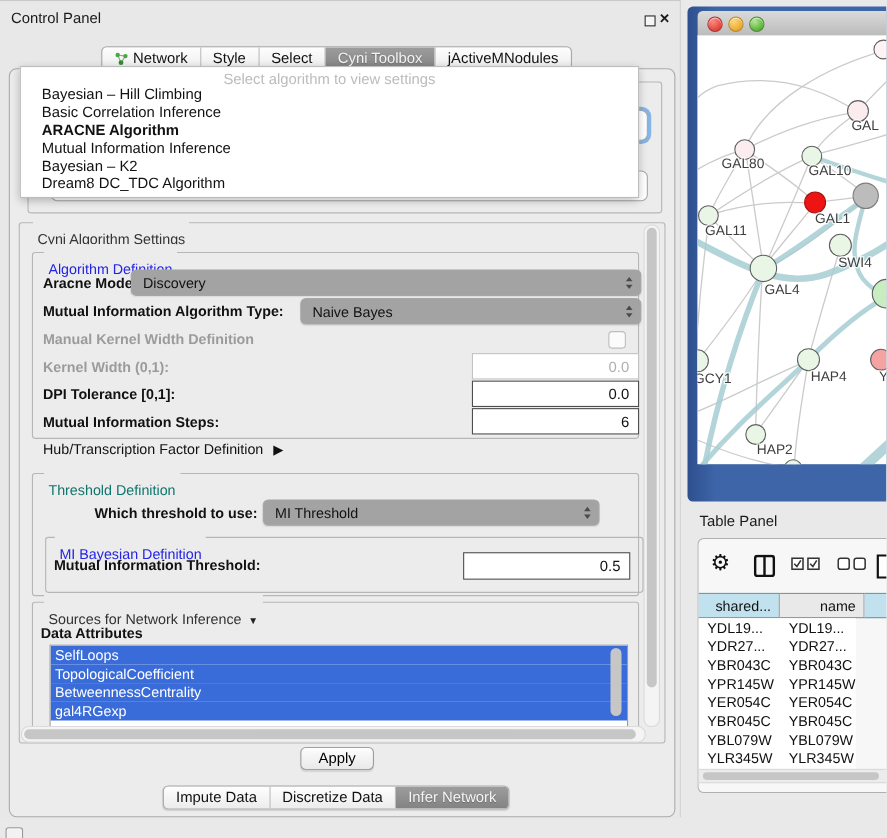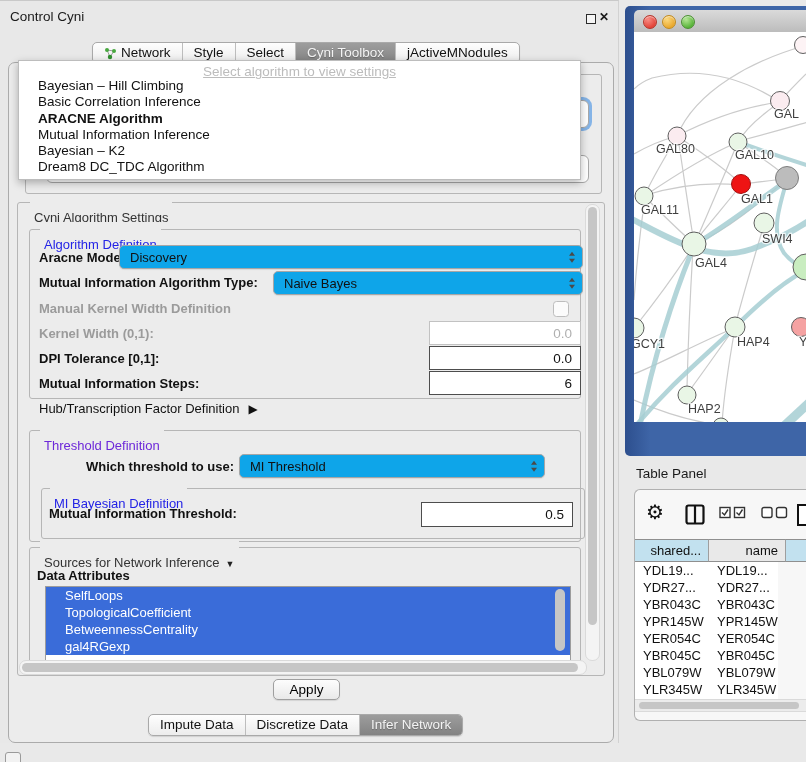--- a/index.html
+++ b/index.html
@@ -20,55 +20,55 @@
   .tab:last-child{border-right:none;}
   .tab.sel{background:linear-gradient(#9d9d9d,#838383);color:#f4f4f4;text-shadow:0 1px 1px rgba(0,0,0,.25);}
 
   .cp-body{position:absolute;left:8px;top:61px;width:604px;height:679px;background:#ececec;
            border:1px solid #ababab;border-radius:7px;}
 
   
   .grp{position:absolute;border:1px solid #b6b6b6;border-radius:3px;}
   .gtitle{position:absolute;top:-8px;font-size:13px;background:#ececec;padding:15px 4px;white-space:nowrap;}
   .t-blue{color:#2323e6;}
-  .t-green{color:#6d28d9;}
+  .t-green{color:#0f766e;}
   .t-plain{color:#333;}
 
   .lbl{position:absolute;font-size:13px;font-weight:bold;white-space:nowrap;color:#111;}
   .lbl.gray{color:#9b9b9b;text-align:center;}
 
-  .combo{position:absolute;background:#0ea5e9;border:1px solid #a6a6a6;border-radius:5px;
+  .combo{position:absolute;background:#a3a3a3;border:1px solid #a6a6a6;border-radius:5px;
          font-size:13px;display:flex;align-items:center;padding-left:10px;
          box-shadow:0 1px 1px rgba(0,0,0,.08);}
   .combo .arr{position:absolute;right:7px;top:50%;transform:translateY(-50%);}
   .arr i{display:block;width:0;height:0;border-left:3.5px solid transparent;border-right:3.5px solid transparent;}
   .arr i.up{border-bottom:4.5px solid #4a4a4a;margin-bottom:2.5px;}
   .arr i.dn{border-top:4.5px solid #4a4a4a;}
 
   .field{position:absolute;background:#fff;border:1.5px solid #4d4d4d;font-size:13.5px;
          display:flex;align-items:center;justify-content:flex-end;padding-right:8px;}
   .field.dis{border:1px solid #c2c2c2;color:#b0b0b0;}
 
   .chk{position:absolute;width:14px;height:14px;border:1px solid #bdbdbd;border-radius:3.5px;background:#fbfbfb;}
 
   
   .popup{position:absolute;left:9px;top:-3px;width:561px;height:118px;background:#fff;
          border:1px solid #bdbdbd;box-shadow:0 3px 8px rgba(0,0,0,.28);z-index:30;}
-  .pholder{position:absolute;left:0;top:3px;width:100%;text-align:center;font-size:13.5px;color:#bcbcbc;text-decoration:underline;}
+  .pholder{position:absolute;left:0;top:3px;width:100%;text-align:center;font-size:13.5px;color:#bcbcbc;}
   .pitem{position:relative;height:16.3px;line-height:16.3px;font-size:13.5px;padding-left:19px;white-space:nowrap;}
   .pitem.b{font-weight:bold;}
 
   
   .frag-combo{position:absolute;background:#fff;border:1px solid #a8a8a8;border-radius:6px;overflow:hidden;}
   .frag-blue{box-shadow:0 0 0 3px rgba(115,170,230,.85);}
   .frag-text{font-size:13.5px;color:#9a9a9a;line-height:26px;padding-left:12px;white-space:nowrap;}
 
   
   .dlist{position:absolute;background:#fff;border:1px solid #9c9c9c;overflow:hidden;}
-  .litem{height:17px;line-height:17px;font-size:13px;padding-left:19px;white-space:nowrap;}
+  .litem{height:17px;line-height:17px;font-size:13px;padding-left:4px;white-space:nowrap;}
   .litem.sel{background:#3a6cd9;color:#fff;}
 
   
   .track{position:absolute;background:#f4f4f4;border:1px solid #dadada;border-radius:7px;}
   .thumb{position:absolute;background:#c6c6c6;border-radius:6px;}
 
   .btn{position:absolute;background:linear-gradient(#fdfdfd,#e9e9e9);border:1px solid #9f9f9f;border-radius:5px;
        font-size:13.5px;display:flex;align-items:center;justify-content:center;box-shadow:0 1px 1px rgba(0,0,0,.1);}
 
   .hubrow{position:absolute;display:flex;align-items:center;gap:9px;font-size:13px;color:#111;}
@@ -105,21 +105,21 @@
   .mini-icon{position:absolute;left:5px;top:752px;width:14px;height:14px;border:1px solid #9a9a9a;
              border-radius:3px;background:#f2f2f2;}
   svg text{font-family:"Liberation Sans",sans-serif;}
 </style>
 </head>
 <body>
 
 <div class="screen">
 
   <section class="cp">
-    <div class="cp-title">Control Cyni</div>
+    <div class="cp-title">Control Panel</div>
     <span class="cp-float"></span>
     <span class="cp-close">✕</span>
 
     <div class="tabbar" style="left:92px;top:41px;" id="top-tabs">
         <div class="tab">
           <svg width="13" height="13">
             <line x1="3" y1="3" x2="10" y2="4" stroke="#9a9a9a"></line>
             <line x1="3" y1="3" x2="6" y2="10" stroke="#9a9a9a"></line>
             <line x1="10" y1="4" x2="6" y2="10" stroke="#9a9a9a"></line>
             <circle cx="3" cy="3" r="2" fill="#47a83f"></circle>

